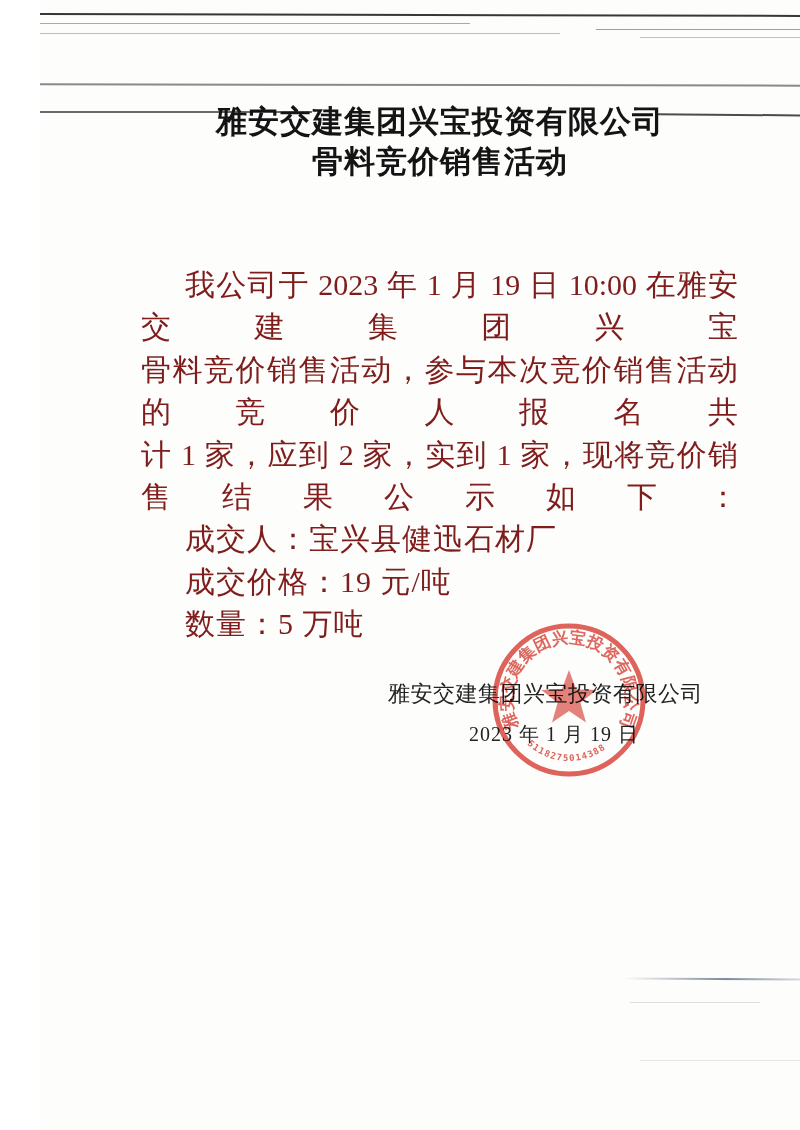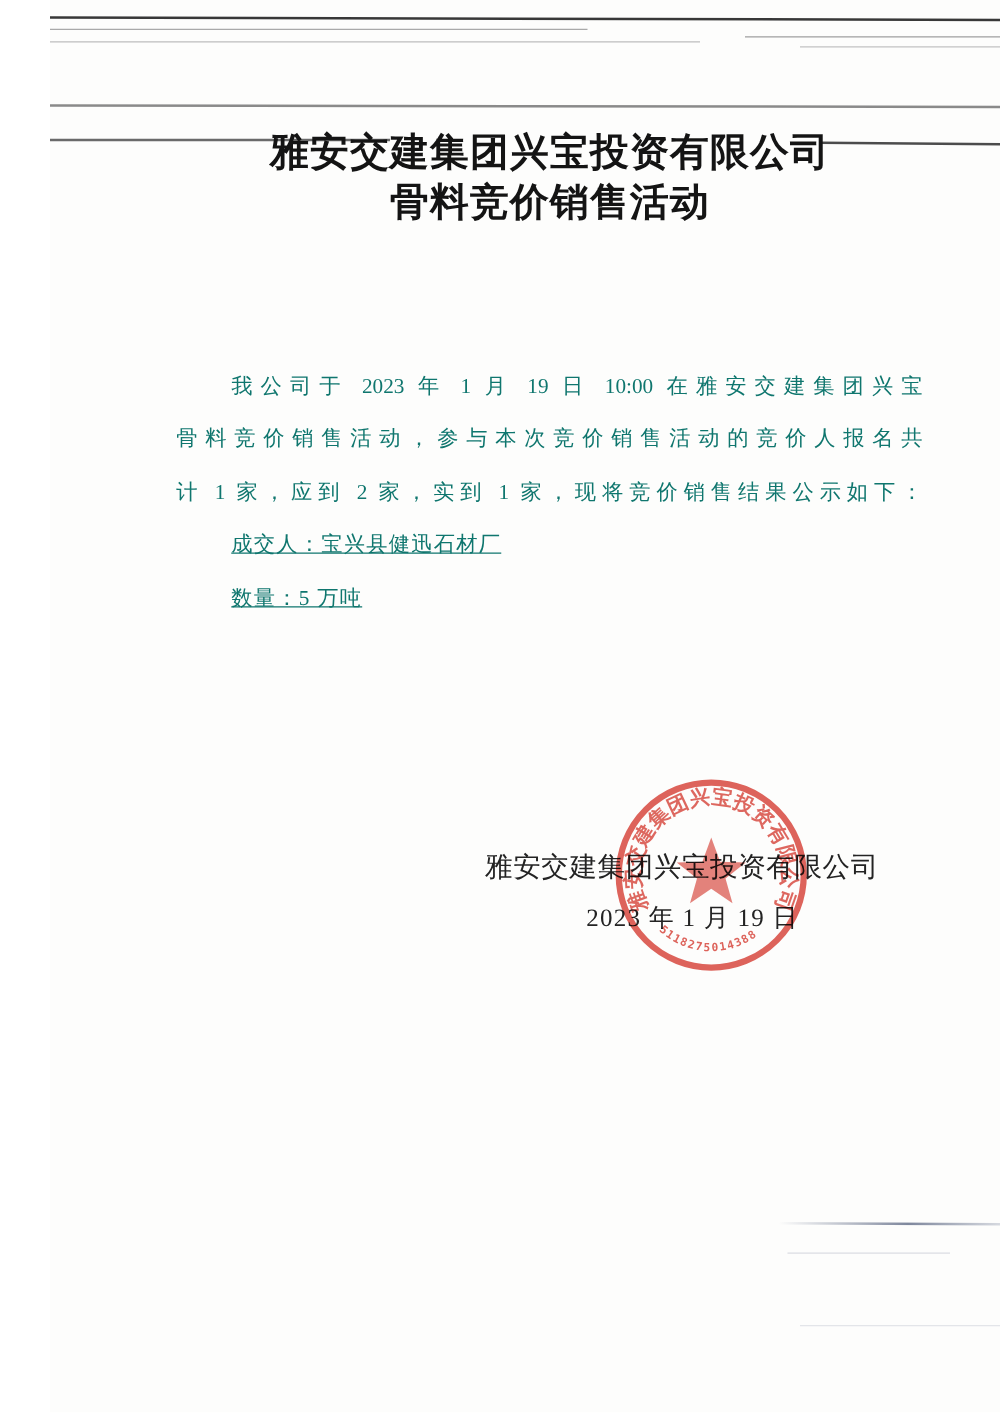--- a/index.html
+++ b/index.html
@@ -17,27 +17,27 @@
   .title-block{
     position:absolute;top:102px;left:0;width:800px;
     text-align:center;
     font-family:"Liberation Sans", sans-serif;
     font-weight:700;
     font-size:31px;line-height:40px;
     letter-spacing:1px;color:#141414;
   }
   
   .body-block{
-    position:absolute;top:288px;left:101px;width:597px;
-    font-size:17px;line-height:42.4px;color:#0f766e;
+    position:absolute;top:264px;left:101px;width:597px;
+    font-size:30px;line-height:42.4px;color:#7f1d1d;
   }
   .pline{white-space:normal;}
   .jline{text-align:justify;text-align-last:justify;}
   .indent{text-indent:44px;}
-  .result{padding-left:44px;letter-spacing:1px;text-decoration:underline;}
+  .result{padding-left:44px;letter-spacing:1px;}
 
   
   .sig-company{
     position:absolute;top:679px;left:348px;
     font-size:22px;letter-spacing:0.5px;color:#232323;white-space:nowrap;
   }
   .sig-date{
     position:absolute;top:721px;left:429px;
     font-size:20px;letter-spacing:1px;color:#232323;white-space:nowrap;
   }
@@ -76,20 +76,21 @@
   <div class="title-block">
     <div>雅安交建集团兴宝投资有限公司</div>
     <div>骨料竞价销售活动</div>
   </div>
 
   <div class="body-block">
     <div class="pline jline indent">我公司于 2023 年 1 月 19 日 10:00 在雅安交建集团兴宝</div>
     <div class="pline jline">骨料竞价销售活动，参与本次竞价销售活动的竞价人报名共</div>
     <div class="pline jline">计 1 家，应到 2 家，实到 1 家，现将竞价销售结果公示如下：</div>
     <div class="pline result">成交人：宝兴县健迅石材厂</div>
+    <div class="pline result">成交价格：19 元/吨</div>
     <div class="pline result">数量：5 万吨</div>
   </div>
 
   <div class="sig-company">雅安交建集团兴宝投资有限公司</div>
   <div class="sig-date">2023 年 1 月 19 日</div>
 
   <svg class="stamp" viewBox="0 0 164 164" width="164" height="164" xmlns="http://www.w3.org/2000/svg">
     <circle cx="82" cy="82" r="74" fill="none" stroke-width="5" stroke-opacity="0.9" stroke="#d8453b"></circle>
     <path id="sealArc" d="M 32.6,110.5 A 57,57 0 1,1 131.4,110.5" fill="none"></path>
     <text class="seal-arc-text" fill-opacity="0.88" fill="#d8453b">

